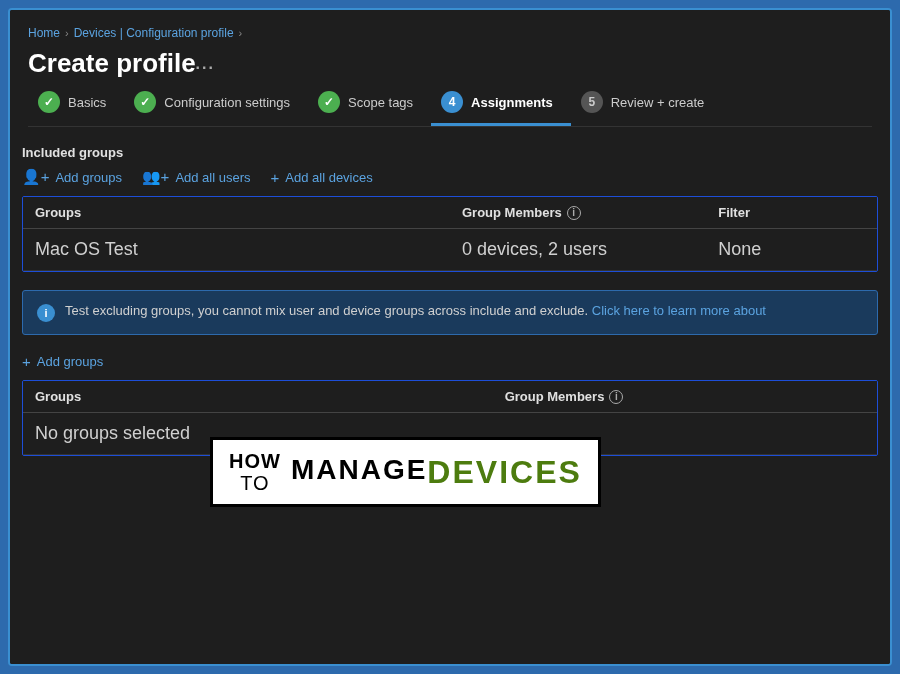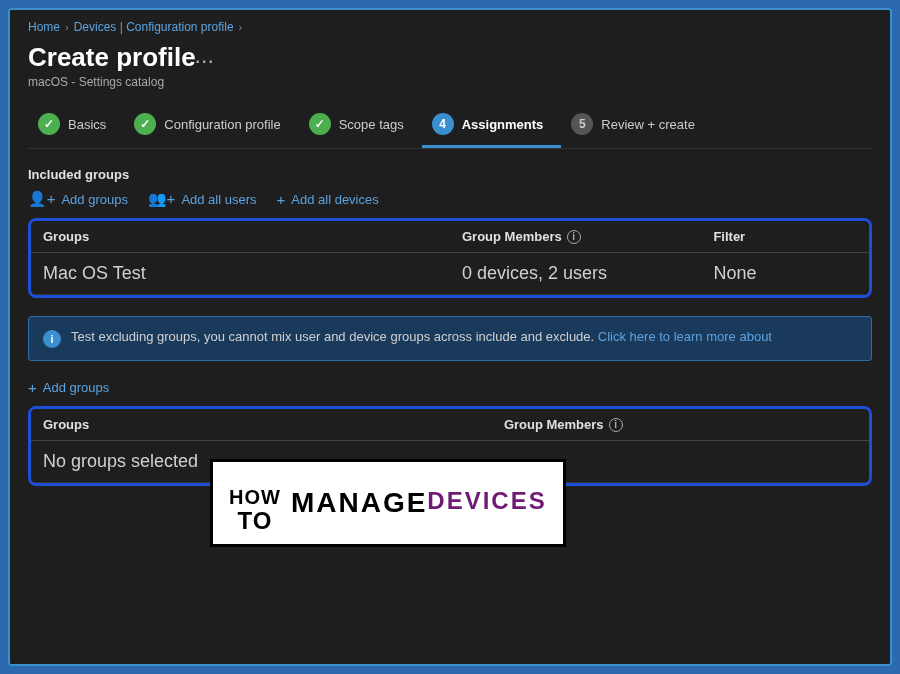--- a/index.html
+++ b/index.html
@@ -19,21 +19,21 @@
       border-radius: 4px;
       width: 884px;
       height: 658px;
       overflow: hidden;
       display: flex;
       flex-direction: column;
     }
     
     .top-bar {
       background: #1e1e1e;
-      padding: 10px 18px 0 18px;
+      padding: 16px 18px 0 18px;
       flex-shrink: 0;
     }
     .breadcrumb {
       display: flex;
       align-items: center;
       font-size: 12px;
       color: #5ba3e0;
       margin-bottom: 8px;
     }
     .breadcrumb .sep {
@@ -108,21 +108,21 @@
       color: #fff;
     }
     .step-icon.inactive {
       background: #555;
       color: #ccc;
     }
     
     .main-content {
       flex: 1;
       overflow-y: auto;
-      padding: 18px 18px;
+      padding: 18px 12px;
       background: #1e1e1e;
     }
     
     .section-label {
       font-size: 13px;
       font-weight: 600;
       color: #e0e0e0;
       margin-bottom: 8px;
     }
     .action-row {
@@ -161,22 +161,22 @@
       border-bottom: 1px solid #444;
       background: #1e1e1e;
     }
     .data-table td {
       padding: 10px 12px;
       font-size: 18px;
       color: #d0d0d0;
       border-bottom: 1px solid #333;
     }
     .table-section {
-      border: 3px solid #1d4ed8;
-      border-radius: 8px;
+      border: 1px solid #1d4ed8;
+      border-radius: 2px;
       margin-bottom: 18px;
       overflow: hidden;
     }
     .info-bar {
       display: flex;
       align-items: flex-start;
       gap: 10px;
       background: #1a3a5c;
       border: 1px solid #2d6aad;
       border-radius: 3px;
@@ -245,30 +245,29 @@
     <div class="breadcrumb">
       <span class="home">Home</span>
       <span class="sep">›</span>
       <span class="current">Devices | Configuration profile</span>
       <span class="sep">›</span>
     </div>
     <div class="page-title">
       <span>Create profile</span>
       <span class="ellipsis">...</span>
     </div>
-    <div class="page-subtitle">macOS - Settings catalog</div>
 
     <div class="wizard-bar">
       <div class="wizard-step">
         <div class="step-icon complete">✓</div>
         <span>Basics</span>
       </div>
       <div class="wizard-step">
         <div class="step-icon complete">✓</div>
-        <span>Configuration profile</span>
+        <span>Configuration settings</span>
       </div>
       <div class="wizard-step">
         <div class="step-icon complete">✓</div>
         <span>Scope tags</span>
       </div>
       <div class="wizard-step active">
         <div class="step-icon number">4</div>
         <span>Assignments</span>
       </div>
       <div class="wizard-step">
@@ -364,23 +363,23 @@
           <tr>
             <td>No groups selected</td>
             <td></td>
           </tr>
         </tbody>
       </table>
     </div>
 
     <div class="watermark-overlay">
       <div style="display:flex;flex-direction:column;align-items:center;line-height:1.1;">
-        <span style="font-size:20px;font-weight:900;color:#000;letter-spacing:1px;margin-top:14px;">HOW</span>
-        <span style="font-size:24px;font-weight:700;color:#000;letter-spacing:1px;">TO</span>
+        <span style="font-size:20px;font-weight:900;color:#000;letter-spacing:1px;">HOW</span>
+        <span style="font-size:20px;font-weight:400;color:#000;letter-spacing:1px;">TO</span>
       </div>
       <div style="display:flex;flex-direction:row;">
         <span style="font-size:28px;font-weight:900;color:#000;letter-spacing:2px;line-height:1;">MANAGE</span>
-        <span style="font-size:24px;font-weight:900;color:#701a75;letter-spacing:2px;line-height:1;">DEVICES</span>
+        <span style="font-size:32px;font-weight:900;color:#4d7c0f;letter-spacing:2px;line-height:1;">DEVICES</span>
       </div>
     </div>
 
   </div>
 </div>
 
 </body></html>

